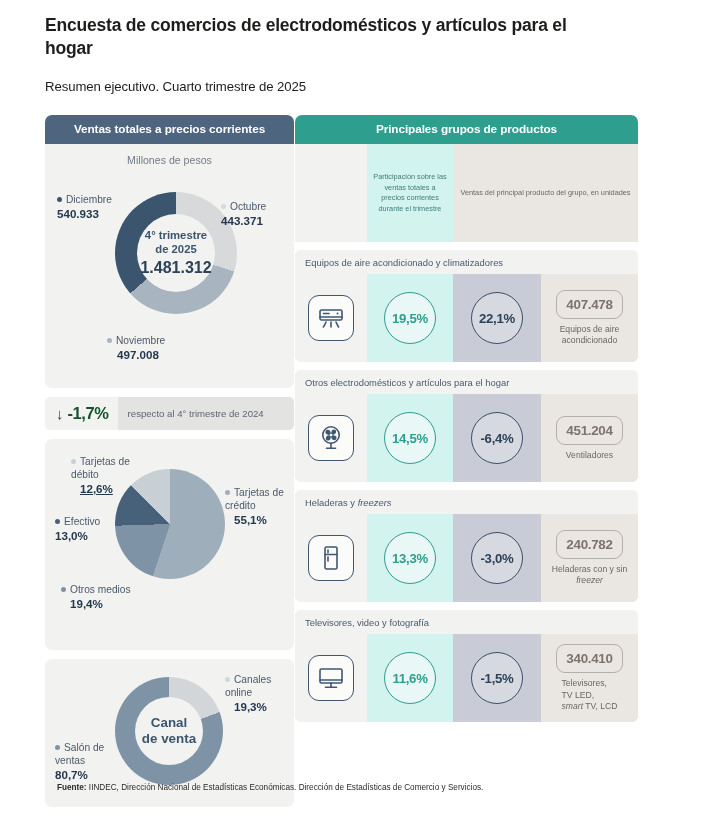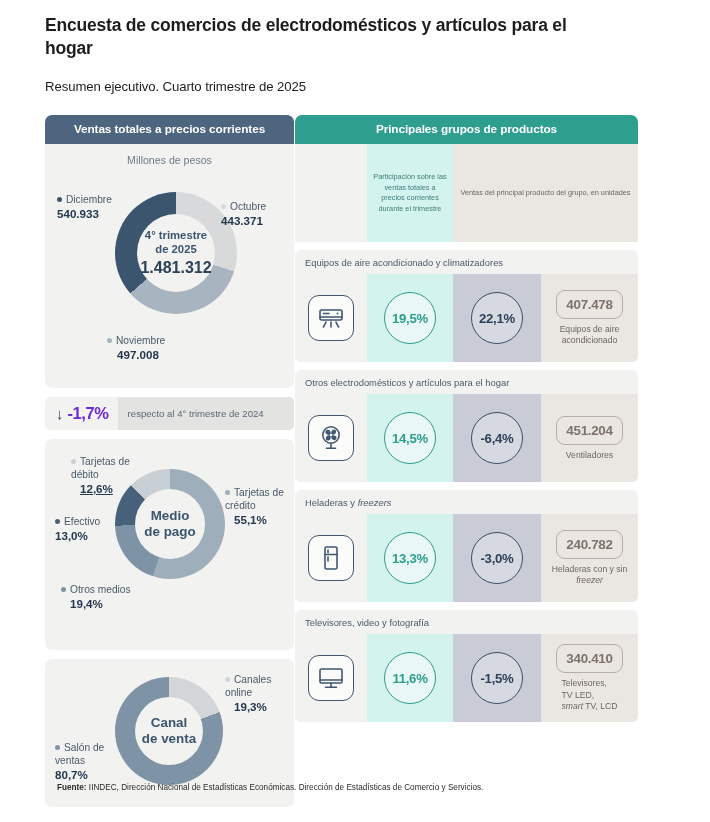--- a/index.html
+++ b/index.html
@@ -64,21 +64,21 @@
   
   .var-strip {
     display: flex; align-items: stretch; margin-top: 9px; height: 33px;
     border-radius: 5px; overflow: hidden;
   }
   .var-left {
     background: #f2f2f0; display: flex; align-items: center; gap: 4px;
     padding: 0 9px 0 11px; flex: 0 0 auto;
   }
   .var-arrow { font-size: 15px; color: #2c4258; font-weight: bold; line-height: 1; }
-  .var-val { font-size: 16.5px; font-weight: bold; color: #6d28d9; letter-spacing: -0.4px; }
+  .var-val { font-size: 16.5px; font-weight: bold; color: #14532d; letter-spacing: -0.4px; }
   .var-right {
     background: #e3e3e1; display: flex; align-items: center; padding: 0 10px;
     font-size: 9.6px; color: #5a6775; flex: 1 1 auto;
   }
 
   .donut-card-2 { margin-top: 9px; padding: 8px 8px 6px; height: 211px; position: relative; }
   .donut-card-3 { margin-top: 9px; padding: 8px; height: 148px; position: relative; }
 
   
   .hdr-row { display: flex; height: 98px; }
@@ -179,24 +179,20 @@
           <span class="var-val">-1,7%</span>
         </div>
         <div class="var-right">respecto al 4° trimestre de 2024</div>
       </div>
 
       <div class="card rounded donut-card-2">
         <div class="donut-wrap">
 
           <div class="donut" style="left:62px; top:22px; width:110px; height:110px;
                       background: conic-gradient(#9eaebb 0deg 198.4deg, #7e94a6 198.4deg 268.2deg, #47617a 268.2deg 315deg, #c8d0d6 315deg 360deg);"></div>
-          <div class="donut-hole" style="left:82px; top:42px; width:70px; height:70px;">
-            <div class="hole-title">Medio</div>
-            <div class="hole-title">de pago</div>
-          </div>
 
           <div class="lg" style="left:18px; top:8px; width:72px;">
             <span class="nm" style="white-space:normal; display:inline-block;"><span class="dot" style="background:#c8d0d6"></span><span>Tarjetas de débito</span></span>
             <span class="vl" style="margin-left:9px;text-decoration:underline;">12,6%</span>
           </div>
 
           <div class="lg" style="left:172px; top:39px; width:66px;">
             <span class="nm" style="white-space:normal; display:inline-block;"><span class="dot" style="background:#9eaebb"></span><span>Tarjetas de crédito</span></span>
             <span class="vl" style="margin-left:9px;">55,1%</span>
           </div>

